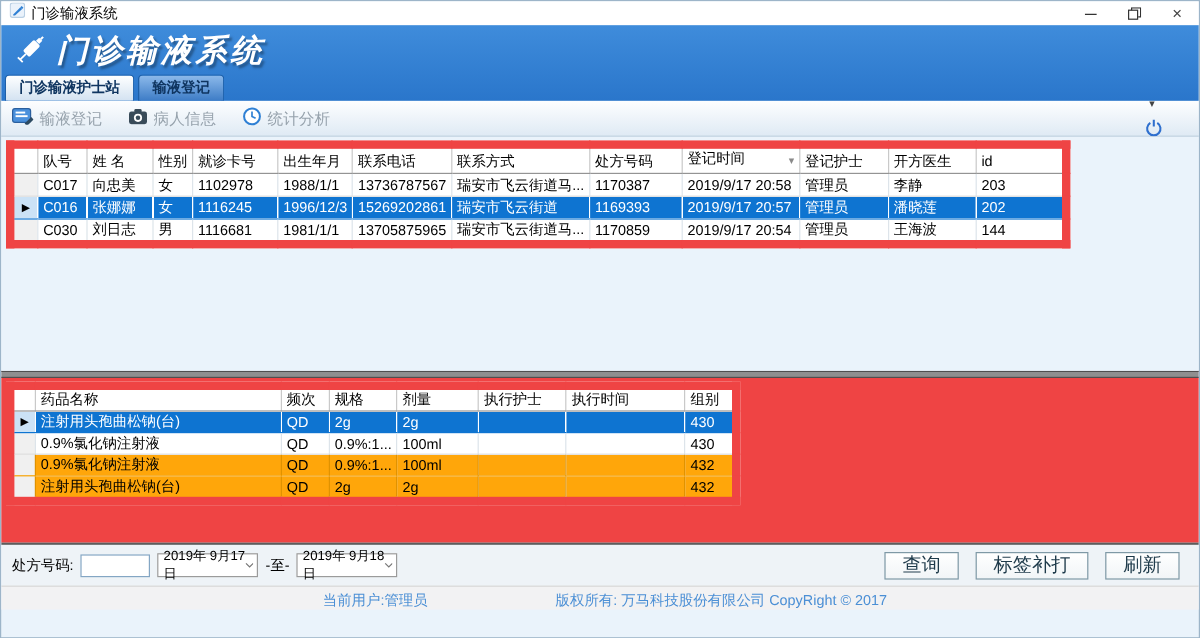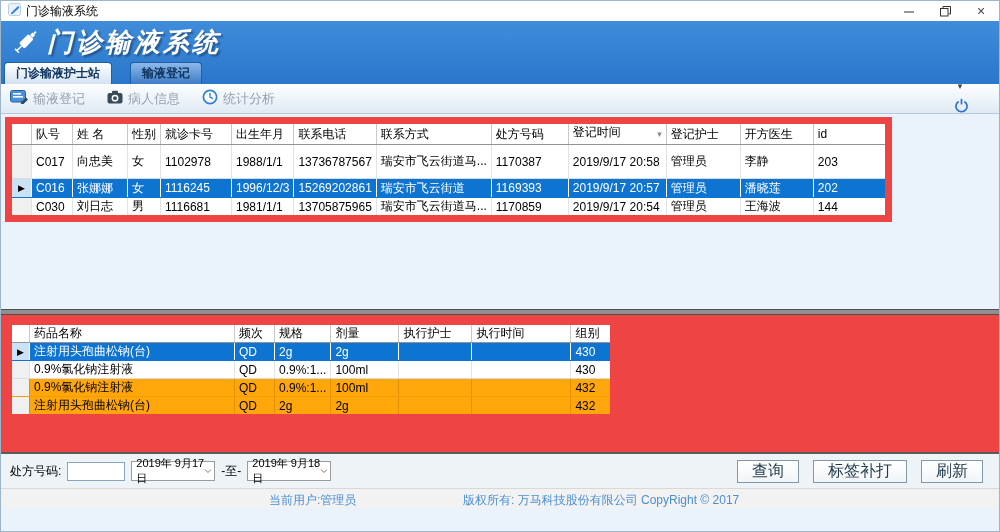--- a/index.html
+++ b/index.html
@@ -14,21 +14,21 @@
   .win-controls { margin-left:auto; display:flex; height:100%; }
   .win-btn { width:36px; height:100%; display:flex; align-items:center; justify-content:center;
              color:#444; font-size:12px; cursor:default; }
 
   
   .header { height:63px; background:linear-gradient(#3f8cdb,#2a76cb); position:relative; flex:0 0 auto; }
   .logo { display:flex; align-items:center; gap:6px; padding:4px 0 0 10px; }
   .logo-text { color:#fff; font-size:26px; font-weight:bold; font-style:italic;
                font-family:"Liberation Serif","DejaVu Serif",serif; letter-spacing:3px;
                text-shadow:2px 2px 2px rgba(0,0,0,.35); }
-  .tabs { position:absolute; left:3px; bottom:0; display:flex; gap:18px; }
+  .tabs { position:absolute; left:3px; bottom:0; display:flex; gap:3px; }
   .tab { height:22px; line-height:21px; padding:0 11px; font-size:12px; font-weight:bold;
          color:#0f3560; border-radius:4px 4px 0 0; border:1px solid #1d5fa8; border-bottom:none; }
   .tab.active { background:linear-gradient(#feffff,#d3e2f1); }
   .tab.inactive { background:linear-gradient(#8cb9ea,#3d7cc6); }
 
   
   .toolbar { height:30px; background:linear-gradient(#fdfeff,#dfeaf4); border-bottom:1px solid #b8cada;
              display:flex; align-items:center; padding:0 12px 0 9px; flex:0 0 auto; }
   .tb-item { display:flex; align-items:center; gap:5px; font-size:13px; color:#96a2ac; margin-right:22px; }
   .tb-right { margin-left:auto; display:flex; align-items:center; gap:7px; font-size:13px; color:#2e6fce;flex-direction:column; }
@@ -200,21 +200,21 @@
             <th>联系电话</th>
             <th>联系方式</th>
             <th>处方号码</th>
             <th>登记时间<span class="sort-arrow">▾</span></th>
             <th>登记护士</th>
             <th>开方医生</th>
             <th>id</th>
           </tr>
         </thead>
         <tbody>
-          <tr style="height: 34px;">
+          <tr style="height: 19px;">
             <td class="selcol"></td>
             <td>C017</td>
             <td>向忠美</td>
             <td>女</td>
             <td>1102978</td>
             <td>1988/1/1</td>
             <td>13736787567</td>
             <td>瑞安市飞云街道马...</td>
             <td>1170387</td>
             <td>2019/9/17 20:58</td>

